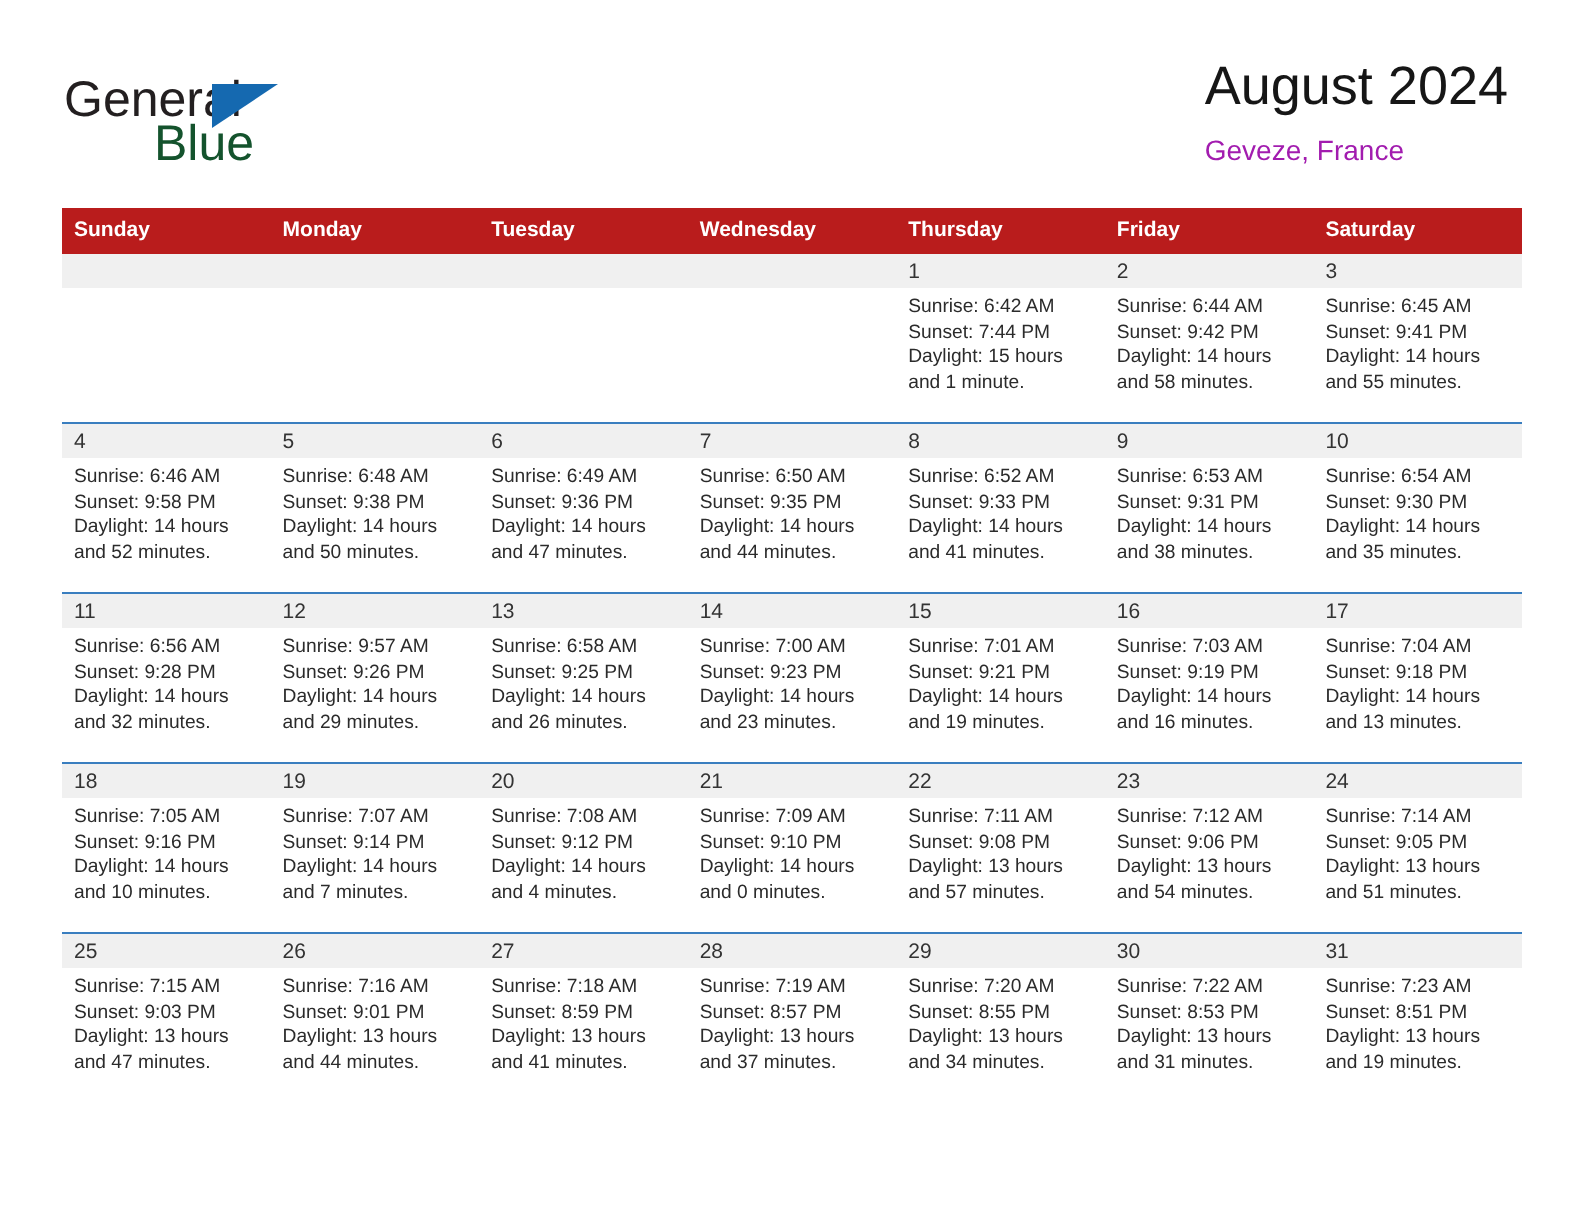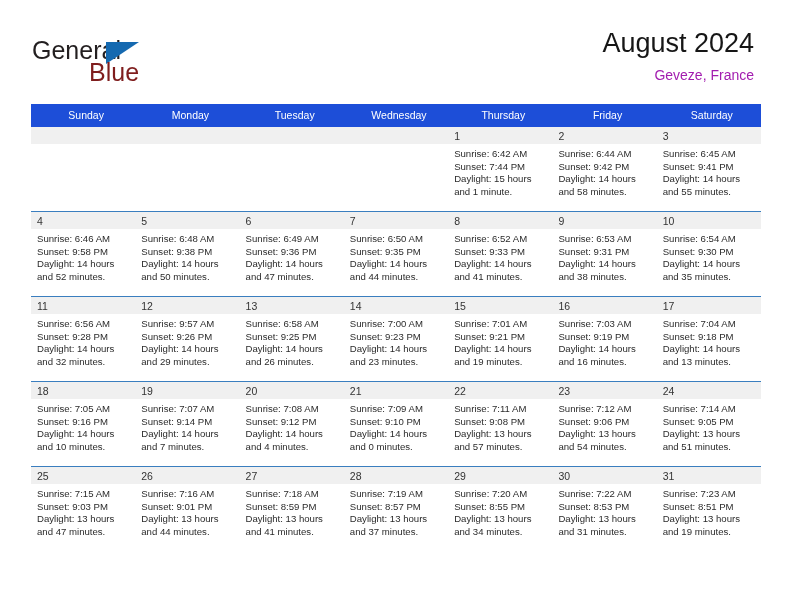--- a/index.html
+++ b/index.html
@@ -41,41 +41,40 @@
     left: 0;
     top: 0;
     font-size: 25px;
     color: #231f20;
     letter-spacing: 0px;
     line-height: 28px;
     white-space: nowrap;
   }
   .brand-line2 {
     position: absolute;
-    left: 57px;
+    left: 45px;
     top: 22px;
     font-size: 25px;
-    color: #7f1d1d;
+    color: #14532d;
     line-height: 28px;
     white-space: nowrap;
   }
   .brand-flag {
     position: absolute;
     left: 74px;
     top: 6px;
     width: 0;
     height: 0;
     border-left: 33px solid #1569b0;
     border-bottom: 22px solid transparent;
   }
   .title-block {
     position: absolute;
     right: 38px;
     top: 26px;
-    text-align: right;
     margin-left: 32px;
   }
   .cal-title {
     font-size: 27px;
     color: #161616;
     line-height: 34px;
     white-space: nowrap;
   }
   .cal-subtitle {
     font-size: 14px;
@@ -88,25 +87,25 @@
   
   .calendar {
     position: absolute;
     left: 31px;
     top: 104px;
     width: 730px;
     border-collapse: collapse;
     table-layout: fixed;
   }
   .calendar th {
-    background: #1d4ed8;
+    background: #b91c1c;
     color: #ffffff;
     font-size: 10.5px;
-    font-weight: normal;
-    text-align: center;
+    font-weight: bold;
+    text-align: left;
     padding: 5px 0 6px 6px;
     height: 11px;
     border: none;
   }
   .calendar td {
     vertical-align: top;
     width: 104.28px;
     height: 84px;
     padding: 0;
     border: none;

